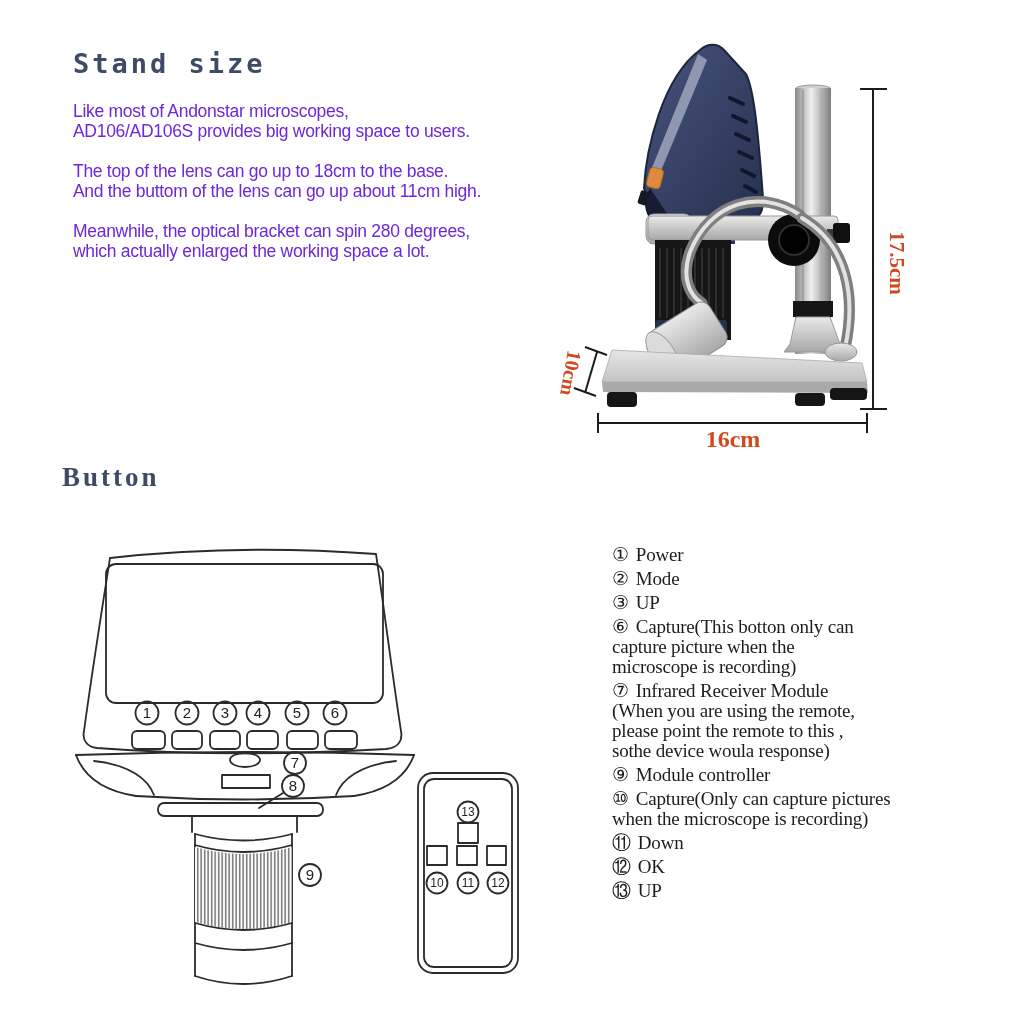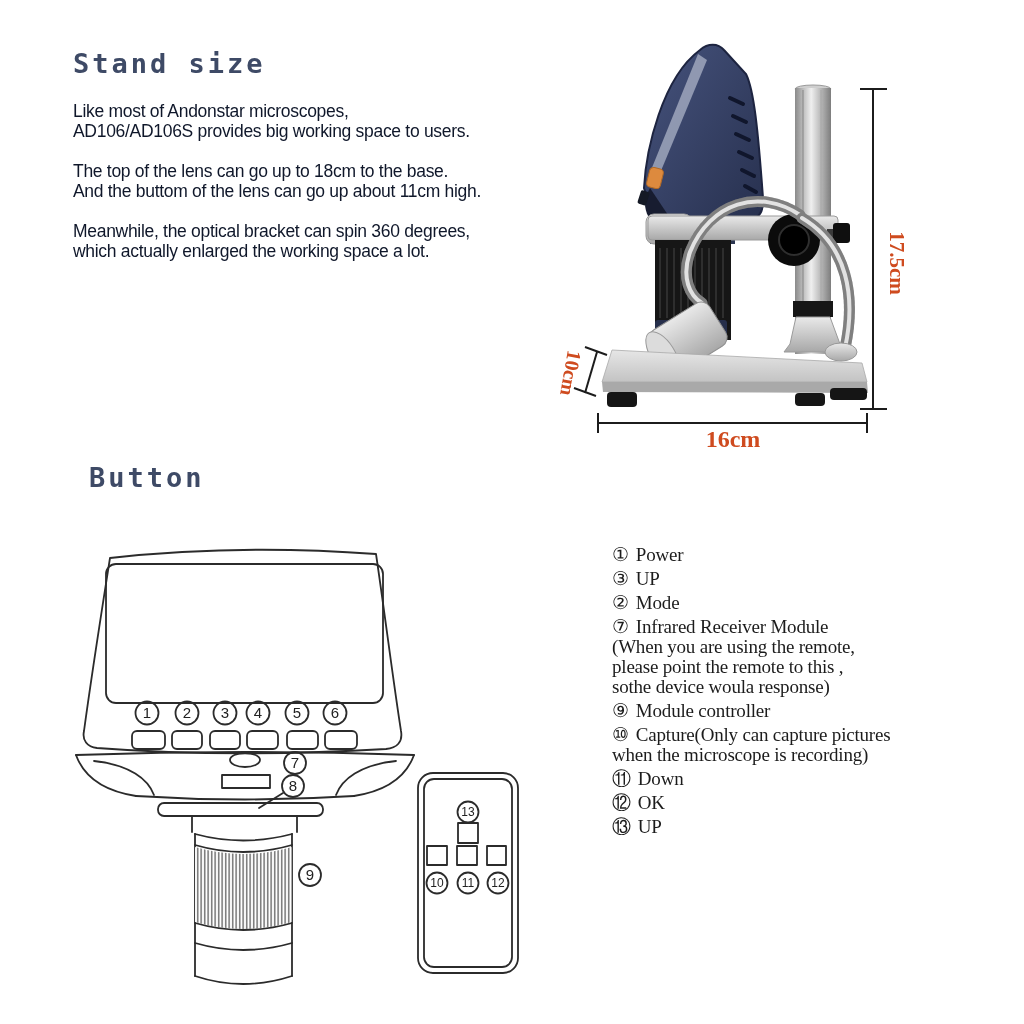--- a/index.html
+++ b/index.html
@@ -1,24 +1,24 @@
 <!DOCTYPE html>
 <html><head>
 <meta charset="utf-8">
 <style>
   html,body{margin:0;padding:0;background:#fff;}
   .page{position:relative;width:1024px;height:1024px;background:#ffffff;overflow:hidden;
         font-family:"Liberation Sans",sans-serif;color:#1f1f1f;}
   .hd{position:absolute;font-family:"DejaVu Sans Mono",monospace;font-weight:bold;
       font-size:27px;letter-spacing:3px;color:#3e4a66;}
   #stand-heading{left:73px;top:48px;}
-  #button-heading{left:89px;top:462px;}
+  #button-heading{left:62px;top:462px;font-family:Liberation Serif, serif;}
   .paras{position:absolute;left:73px;top:101px;width:470px;}
   .para{white-space:pre-line;font-size:17.5px;line-height:20px;letter-spacing:-0.3px;
-        color:#0f172a;margin:0 0 20px 0;}
+        color:#6d28d9;margin:0 0 20px 0;}
   .legend{position:absolute;left:612px;top:545px;width:400px;font-family:Liberation Serif, serif;}
   .li{white-space:pre-line;font-size:19px;line-height:20px;letter-spacing:-0.2px;
       color:#1c1c1c;margin:0 0 4px 0;}
   .li .mk{margin-right:7px;}
   .photo{position:absolute;left:550px;top:30px;}
   .device{position:absolute;left:70px;top:545px;}
   .remote{position:absolute;left:410px;top:765px;}
   .dimtxt{font-family:"Liberation Serif",serif;font-weight:bold;fill:#cf4b1f;}
   .sk{stroke:#2b2b2b;stroke-width:1.8;fill:none;stroke-linecap:round;stroke-linejoin:round;}
   .mknum{font-family:"Liberation Sans",sans-serif;fill:#222;text-anchor:middle;}
@@ -29,21 +29,21 @@
 
 <div class="page">
 
   <div class="hd" id="stand-heading">Stand size</div>
 
   <div class="paras">
     <p class="para">Like most of Andonstar microscopes,
 AD106/AD106S provides big working space to users.</p>
     <p class="para">The top of the lens can go up to 18cm to the base.
 And the buttom of the lens can go up about 11cm high.</p>
-    <p class="para">Meanwhile, the optical bracket can spin 360 degrees,
+    <p class="para">Meanwhile, the optical bracket can spin 280 degrees,
 which actually enlarged the working space a lot.</p>
   </div>
 
   <svg class="photo" width="470" height="420" viewBox="0 0 470 420">
     <defs>
       <linearGradient id="poleG" x1="0" y1="0" x2="1" y2="0">
         <stop offset="0" stop-color="#8a8a8a"></stop>
           <stop offset="0.45" stop-color="#efefef"></stop>
           <stop offset="1" stop-color="#7d7d7d"></stop>
       </linearGradient>
@@ -231,22 +231,25 @@
     <circle class="sk" cx="27" cy="118" r="10.5"></circle>
       <text class="mknum" font-size="12" x="27" y="122">10</text>
     <circle class="sk" cx="58" cy="118" r="10.5"></circle>
       <text class="mknum" font-size="12" x="58" y="122">11</text>
     <circle class="sk" cx="88" cy="118" r="10.5"></circle>
       <text class="mknum" font-size="12" x="88" y="122">12</text>
   </svg>
 
   <div class="legend">
     <div class="li"><span class="mk">①</span><span>Power</span></div>
+    <div class="li"><span class="mk">②</span><span>Mode</span></div>
     <div class="li"><span class="mk">③</span><span>UP</span></div>
-    <div class="li"><span class="mk">②</span><span>Mode</span></div>
+    <div class="li"><span class="mk">⑥</span><span>Capture(This botton only can
+capture picture when the
+microscope is recording)</span></div>
     <div class="li"><span class="mk">⑦</span><span>Infrared Receiver Module
 (When you are using the remote,
 please point the remote to this ,
 sothe device woula response)</span></div>
     <div class="li"><span class="mk">⑨</span><span>Module controller</span></div>
     <div class="li"><span class="mk">⑩</span><span>Capture(Only can capture pictures
 when the microscope is recording)</span></div>
     <div class="li"><span class="mk">⑪</span><span>Down</span></div>
     <div class="li"><span class="mk">⑫</span><span>OK</span></div>
     <div class="li"><span class="mk">⑬</span><span>UP</span></div>

